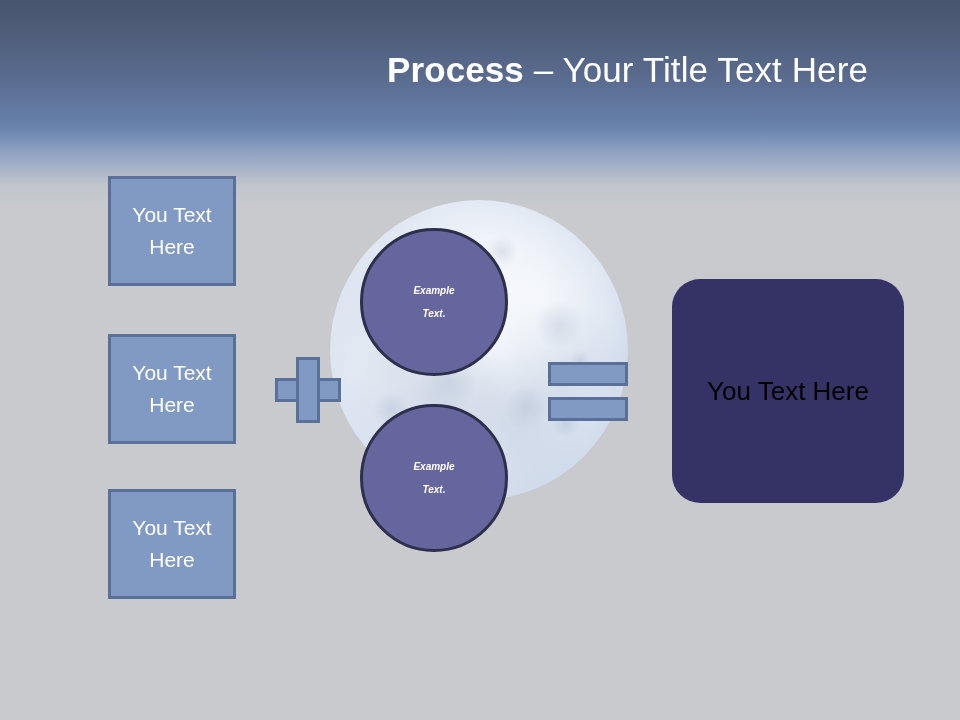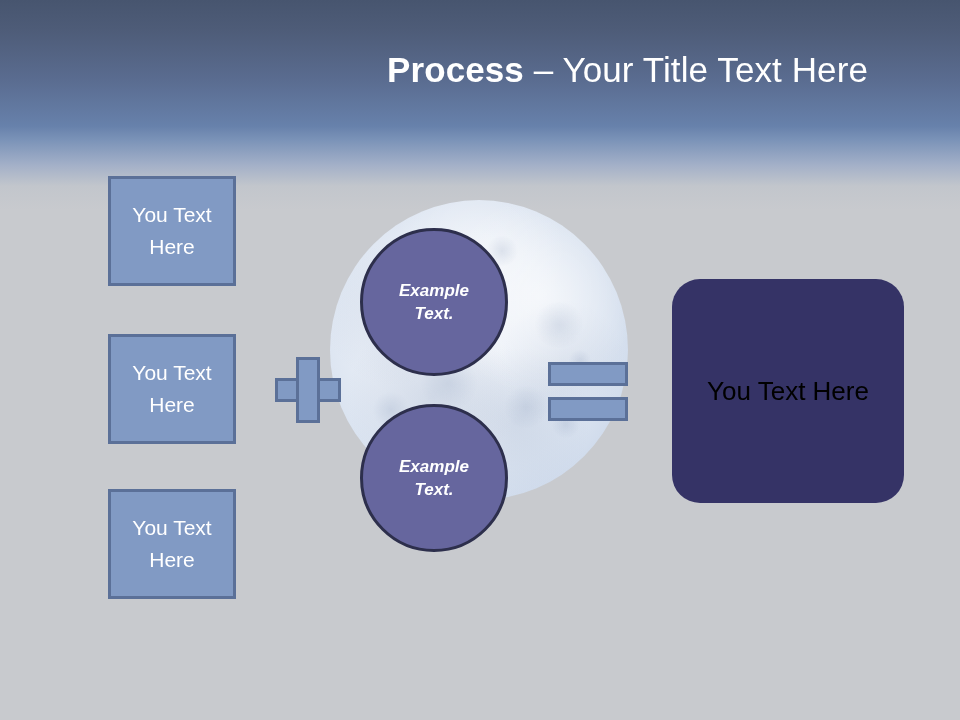--- a/index.html
+++ b/index.html
@@ -138,21 +138,21 @@
   
   .circle {
     position: absolute;
     width: 148px;
     height: 148px;
     border-radius: 50%;
     background: #66669e;
     border: 3px solid #2d2f4c;
     box-sizing: border-box;
     color: #ffffff;
-    font-size: 17px;
+    font-size: 10px;
     line-height: 23px;
     font-weight: bold;
     font-style: italic;
     display: flex;
     align-items: center;
     justify-content: center;
     text-align: center;
   }
   #circle1 { left: 360px; top: 228px; }
   #circle2 { left: 360px; top: 404px; }

